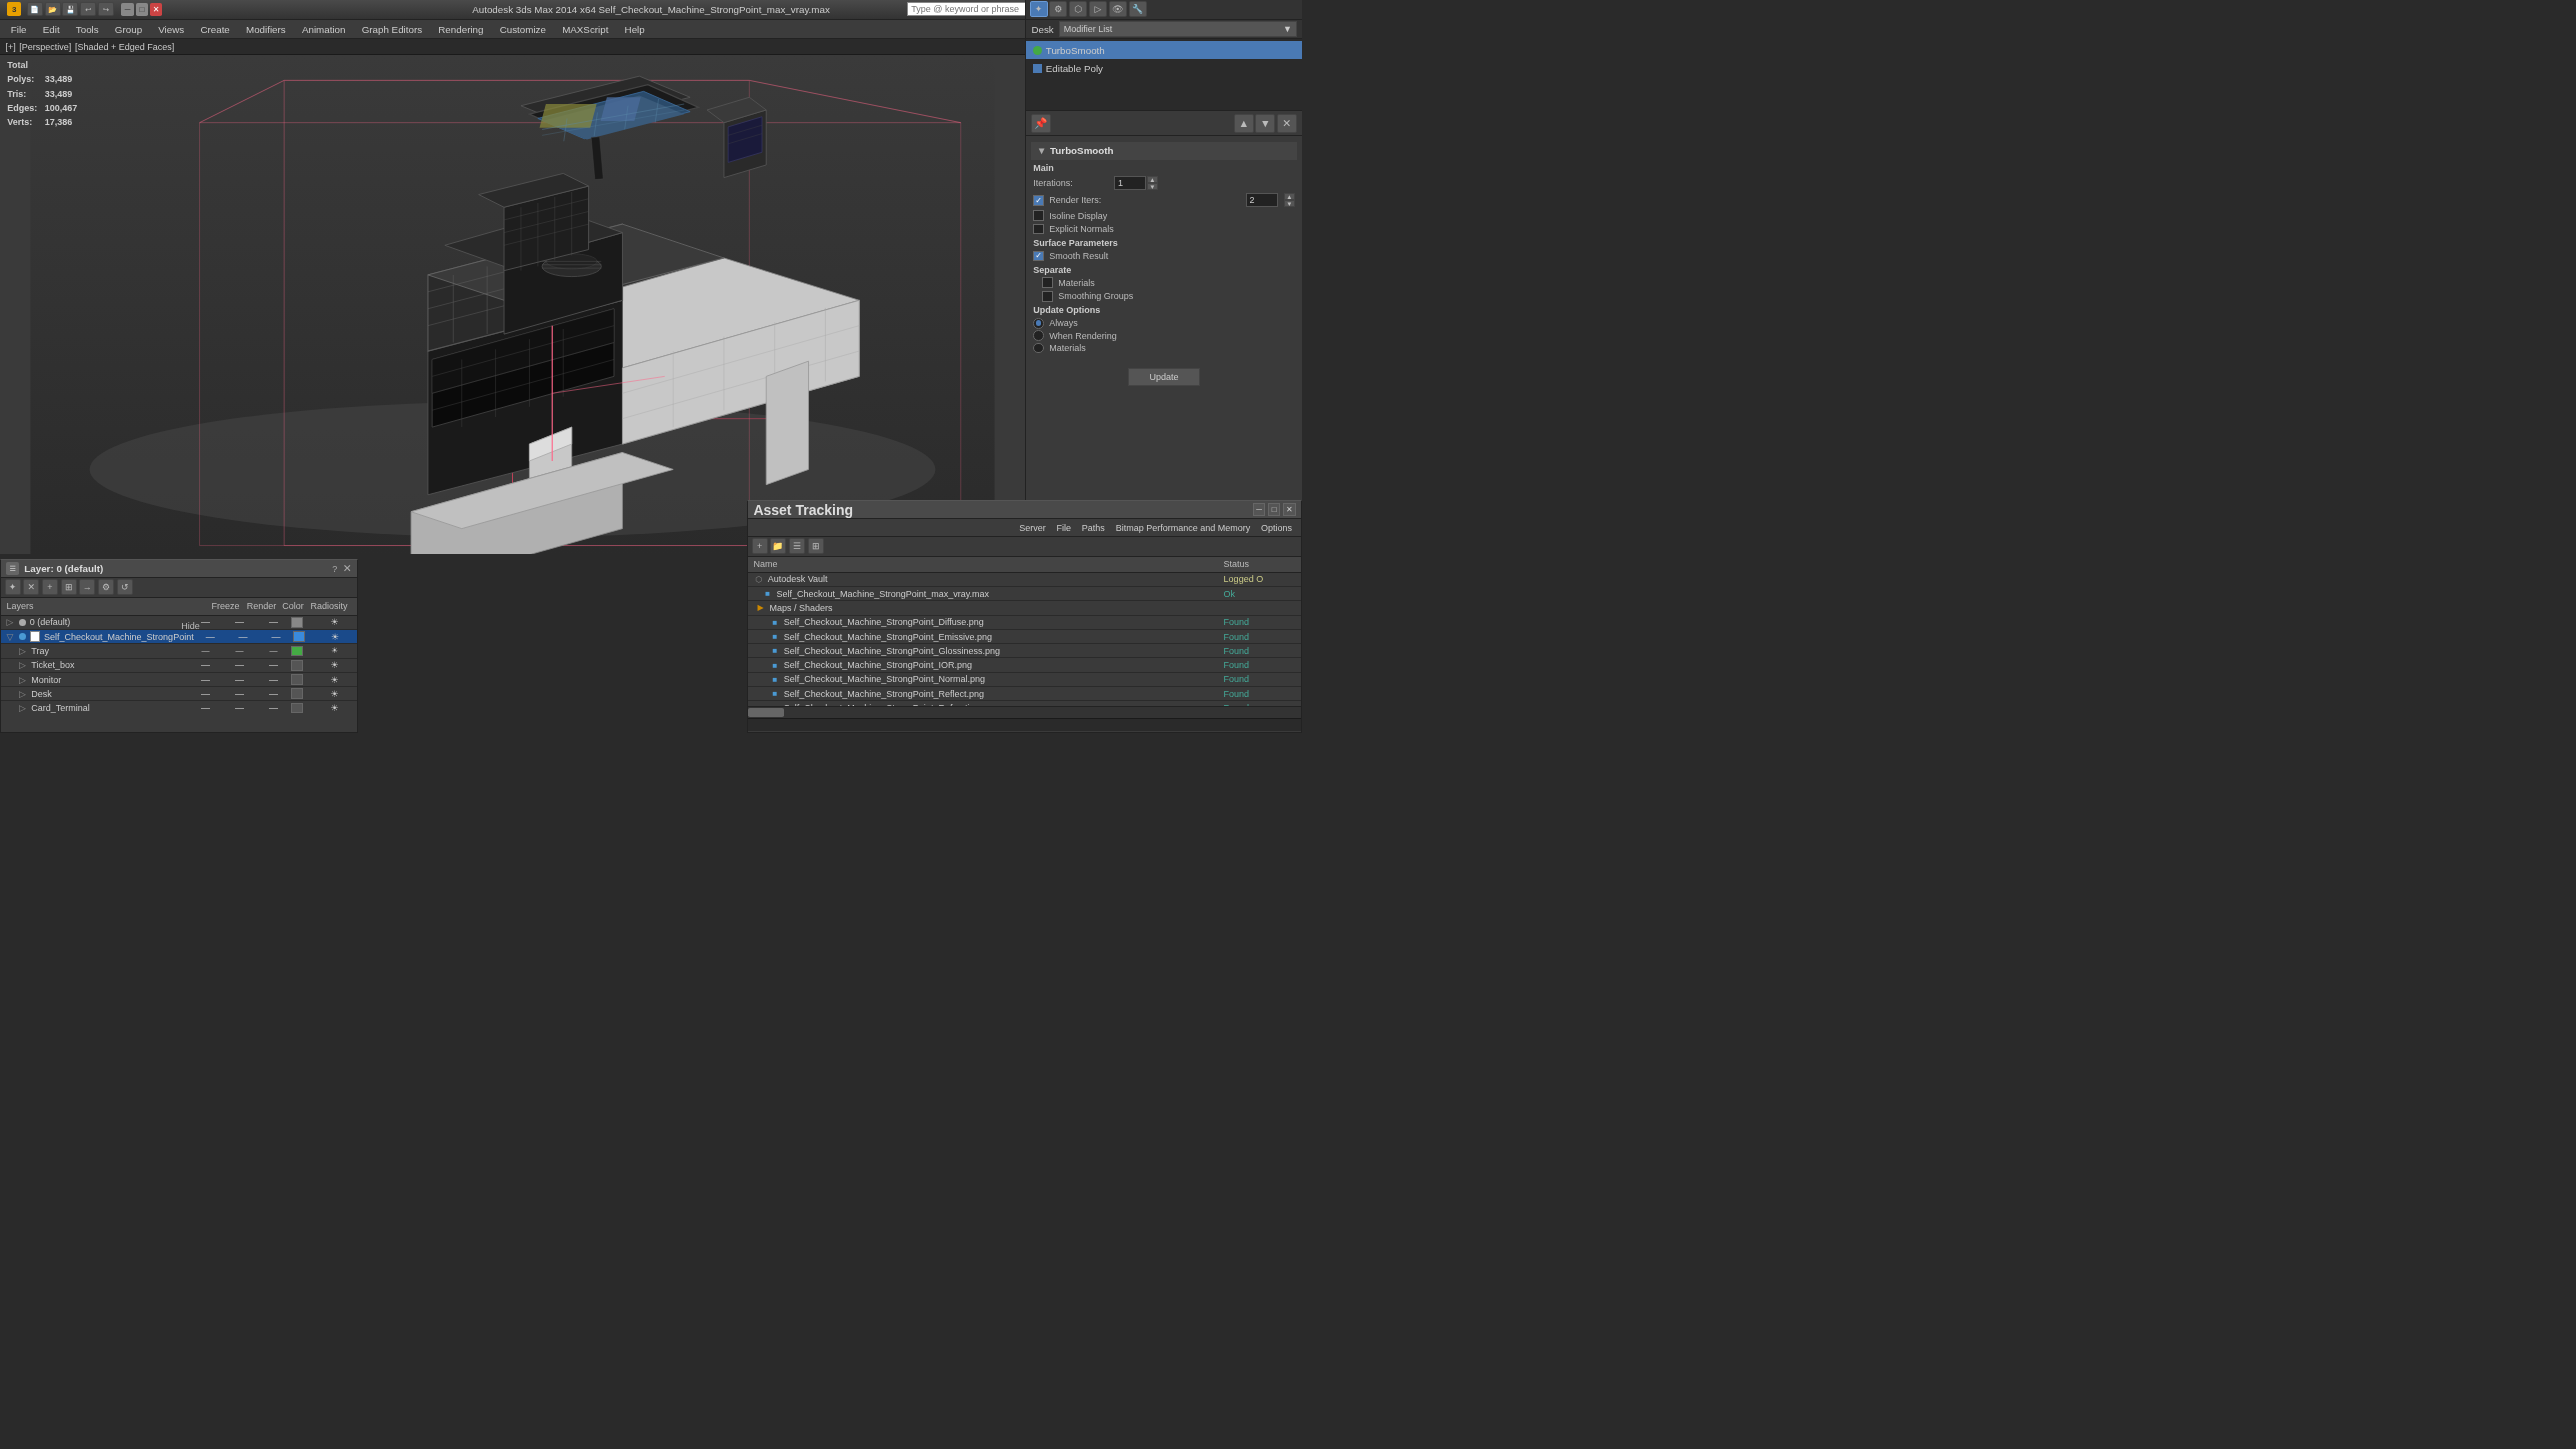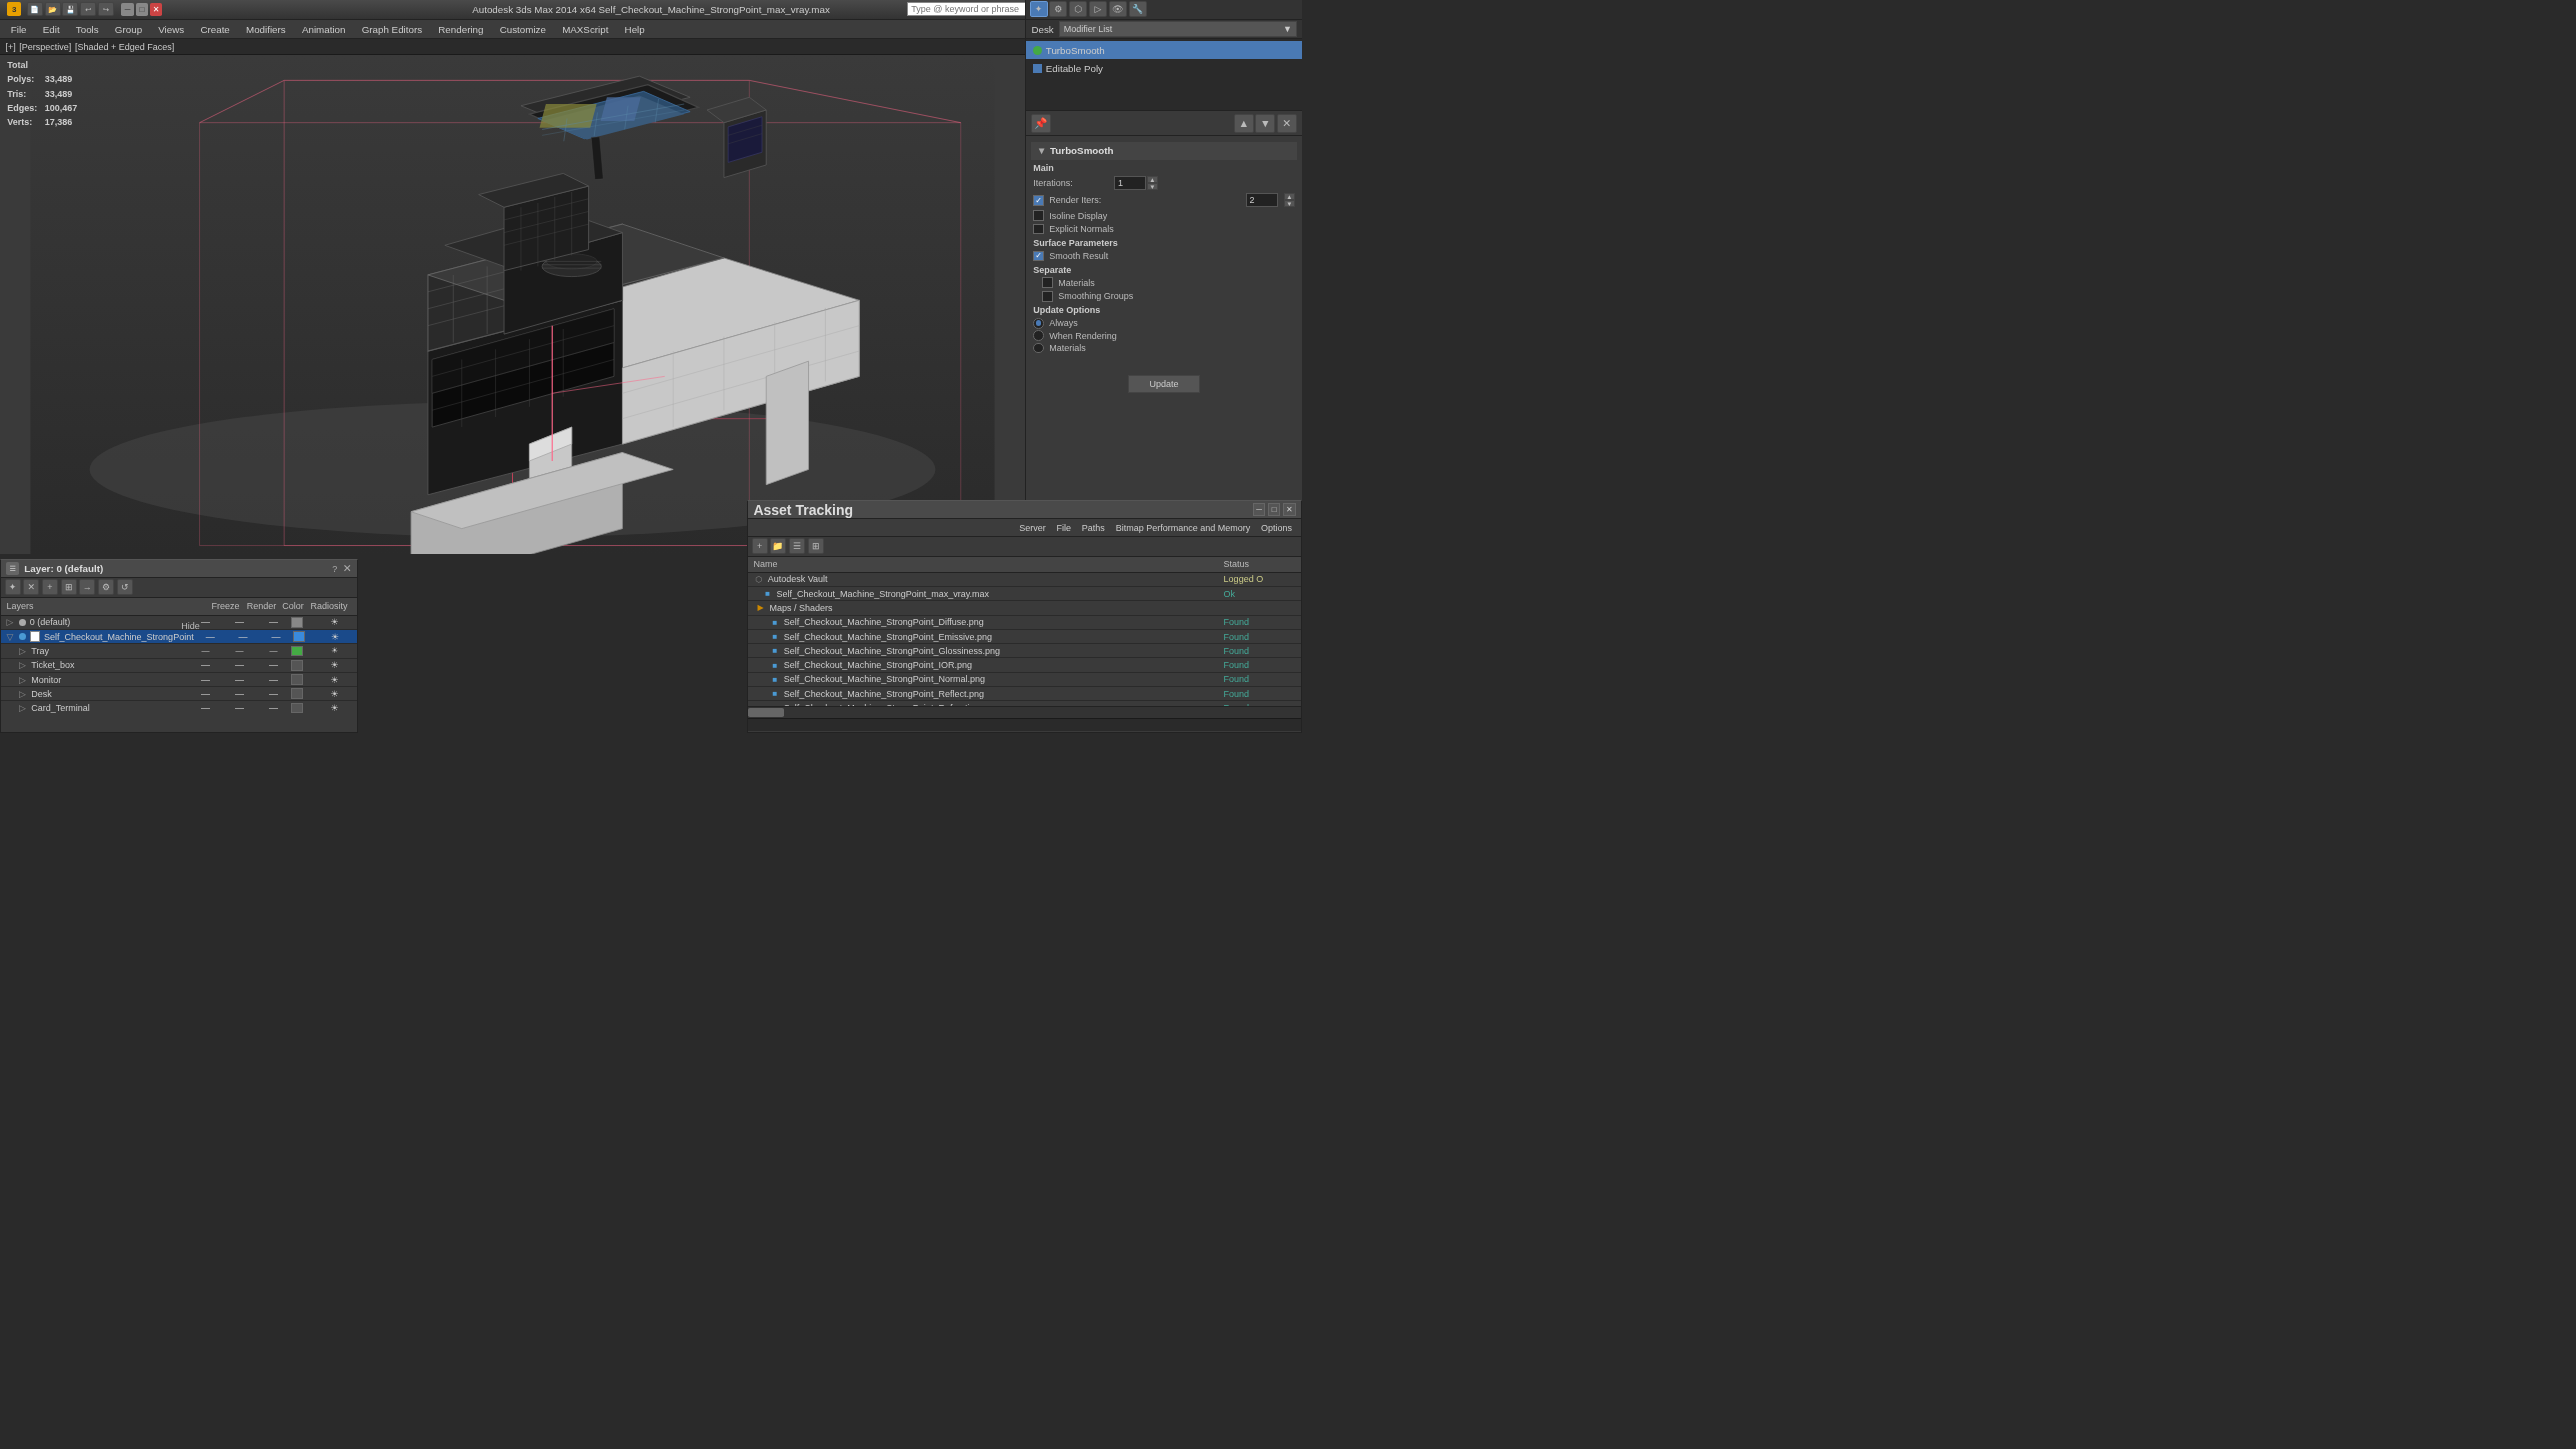--- a/index.html
+++ b/index.html
@@ -365,21 +365,21 @@
     .ts-radio-label { font-size: 9px; color: #bbb; }
 
     .ts-update-btn {
       width: 72px; height: 18px;
       background: #555;
       border: 0.9px solid #444;
       color: #ccc;
       font-size: 9px;
       cursor: pointer;
       display: flex; align-items: center; justify-content: center;
-      margin: 16px auto 0;
+      margin: 9px auto 0;
     }
 
     
     #layers-panel {
       position: absolute;
       bottom: 0;
       left: 0;
       width: 358px;
       height: 174px;
       background: #3a3a3a;

